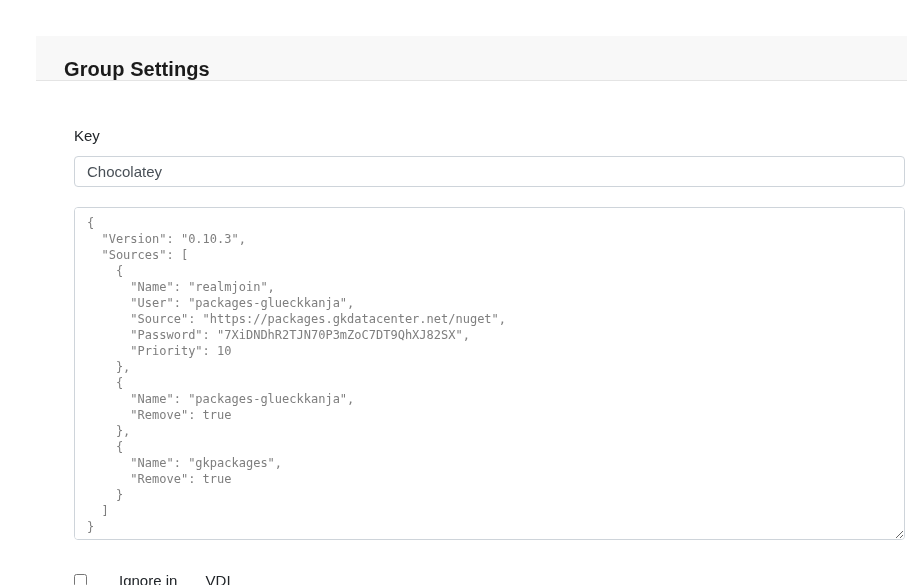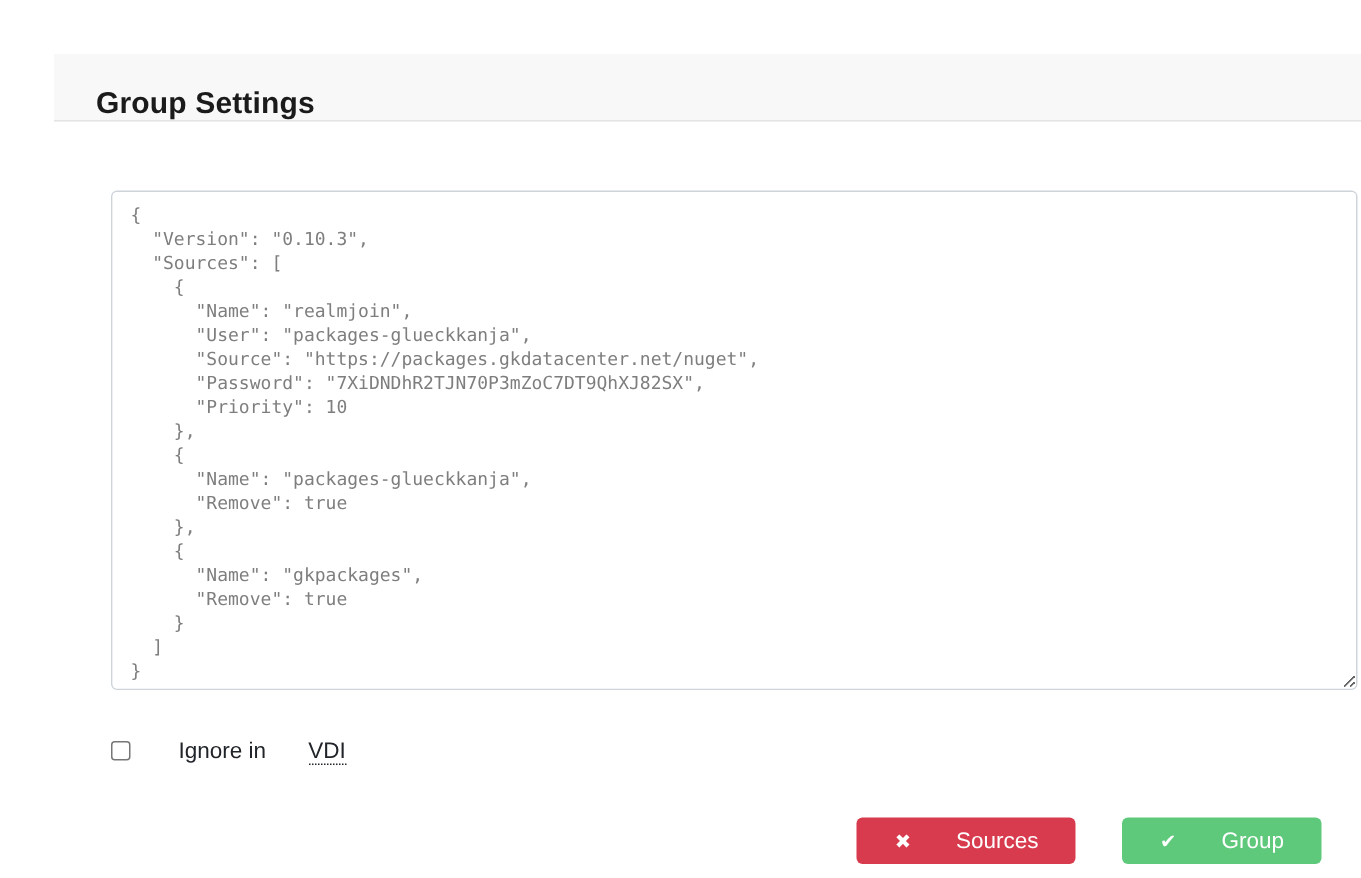--- a/index.html
+++ b/index.html
@@ -102,20 +102,24 @@
 </style>
 </head>
 <body>
 
 <div class="page-header">
   <div class="page-title">Group Settings</div>
 </div>
 
 <div class="form-wrap">
 
+  <div class="form-group">
+    <label class="form-label">Key</label>
+    <input class="text-input" type="text" value="Chocolatey" style="">
+  </div>
 
   <div class="form-group">
     <textarea class="value-textarea" spellcheck="false" style="">{
   "Version": "0.10.3",
   "Sources": [
     {
       "Name": "realmjoin",
       "User": "packages-glueckkanja",
       "Source": "https://packages.gkdatacenter.net/nuget",
       "Password": "7XiDNDhR2TJN70P3mZoC7DT9QhXJ82SX",

